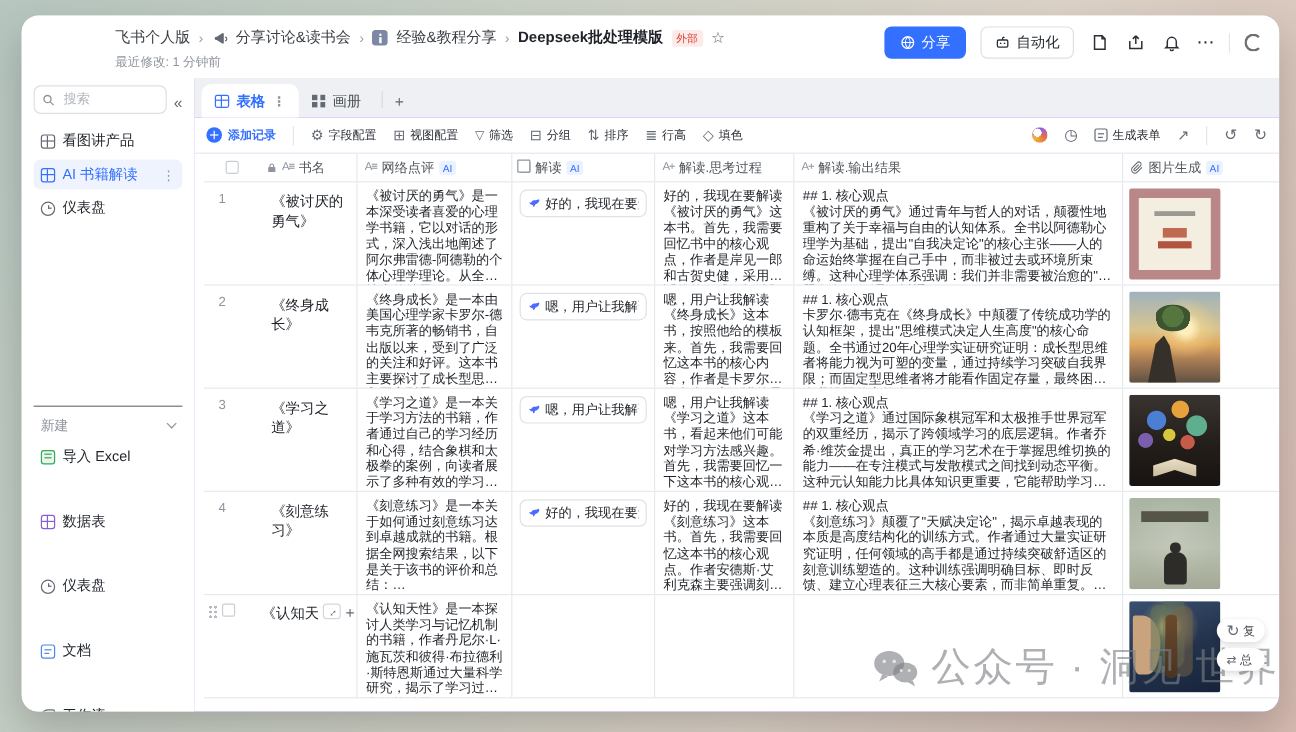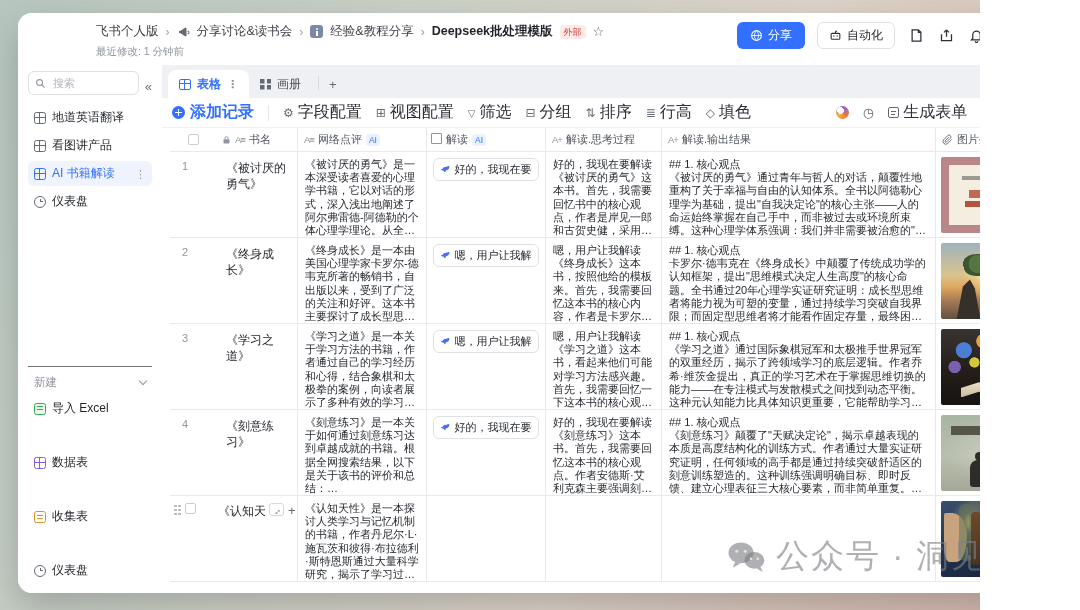--- a/index.html
+++ b/index.html
@@ -1,17 +1,17 @@
 <!DOCTYPE html>
 <html><head>
 <meta charset="utf-8">
 <style>
   html,body{margin:0;padding:0;}
   *{box-sizing:border-box;}
-  .screen{position:relative;width:980px;height:610px;overflow:hidden;
+  .screen{position:relative;width:1080px;height:610px;overflow:hidden;
     background:linear-gradient(115deg,#b7c7c0 0%,#ccd2c7 35%,#ded4c9 65%,#d6bab0 100%);
     font-family:"Liberation Sans","DejaVu Sans",sans-serif;color:#1f2329;}
   .window{position:absolute;left:18px;top:13px;width:1048px;height:580px;background:#fff;
     border-radius:14px;box-shadow:0 14px 34px rgba(40,40,40,.25);overflow:hidden;}
 
   
   .topbar{position:absolute;top:0;left:0;right:0;height:52px;background:#fff;z-index:5;}
   .crumbrow{position:absolute;left:78px;top:10px;display:flex;align-items:center;gap:7px;font-size:12.5px;}
   .crumb{color:#3b3f45;white-space:nowrap;}
   .crumb.last{color:#1f2329;font-weight:bold;}
@@ -67,21 +67,21 @@
     linear-gradient(currentColor,currentColor) 0 0/4.5px 4.5px no-repeat,
     linear-gradient(currentColor,currentColor) 6.5px 0/4.5px 4.5px no-repeat,
     linear-gradient(currentColor,currentColor) 0 6.5px/4.5px 4.5px no-repeat,
     linear-gradient(currentColor,currentColor) 6.5px 6.5px/4.5px 4.5px no-repeat;color:#646a73;}
   .ic-table{width:12px;height:11px;border:1.3px solid currentColor;border-radius:2px;
     background:linear-gradient(currentColor,currentColor) 0 3px/100% 1.3px no-repeat,
     linear-gradient(currentColor,currentColor) 4px 0/1.3px 100% no-repeat;}
   .tabplus{margin:0 0 6px 8px;color:#646a73;font-size:14px;cursor:pointer;}
   .tabdiv{width:1px;height:14px;background:#d8dadd;margin:0 2px 8px 6px;}
 
-  .toolbar{height:30px;background:#fff;border-bottom:1px solid #eef0f2;display:flex;align-items:center;padding:0 10px;gap:14px;font-size:16px;color:#2b2f36;}
+  .toolbar{height:30px;background:#fff;border-bottom:1px solid #eef0f2;display:flex;align-items:center;padding:0 10px;gap:14px;font-size:10px;color:#2b2f36;}
   .addrec{display:flex;align-items:center;gap:5px;color:#3370ff;font-weight:bold;cursor:pointer;}
   .plusdisc{width:13px;height:13px;border-radius:50%;background:#3370ff;position:relative;}
   .plusdisc::before{content:"";position:absolute;left:3px;top:5.8px;width:7px;height:1.4px;background:#fff;}
   .plusdisc::after{content:"";position:absolute;left:5.8px;top:3px;width:1.4px;height:7px;background:#fff;}
   .titem{display:flex;align-items:center;gap:4px;cursor:pointer;color:#2b2f36;}
   .gi{color:#646a73;font-size:12px;line-height:1;}
   .gi-gear::before{content:"⚙";}
   .gi-view::before{content:"⊞";}
   .gi-funnel::before{content:"▽";font-size:10px;}
   .gi-group::before{content:"⊟";}
@@ -251,24 +251,20 @@
               <circle cx="10" cy="10" r="6.5" fill="none" stroke="#8f959e" stroke-width="2.4"></circle>
               <path d="M15 15l6 6" stroke="#8f959e" stroke-width="2.4"></path>
             </svg>
           <input placeholder="搜索" style="">
         </div>
         <span class="gi-collapse"></span>
       </div>
       <div class="snav">
         <div class="sitem">
           <span class="mi mi-table"></span>
-          <span class="grow">地道英语翻译</span>
-        </div>
-        <div class="sitem">
-          <span class="mi mi-table"></span>
           <span class="grow">看图讲产品</span>
         </div>
         <div class="sitem active">
           <span class="mi mi-table"></span>
           <span class="grow">AI 书籍解读</span>
           <span class="gi-more-v"></span>
         </div>
         <div class="sitem">
           <span class="mi mi-clock"></span>
           <span class="grow">仪表盘</span>
@@ -280,24 +276,20 @@
           <span class="chev"></span>
         </div>
         <div class="snav" style="margin-top:2px;gap:29px;">
           <div class="sitem">
               <span class="mi mi-excel"></span>
               <span class="grow">导入 Excel</span>
             </div>
           <div class="sitem">
               <span class="mi mi-dtable"></span>
               <span class="grow">数据表</span>
-            </div>
-          <div class="sitem">
-              <span class="mi mi-form"></span>
-              <span class="grow">收集表</span>
             </div>
           <div class="sitem">
               <span class="mi mi-clock"></span>
               <span class="grow">仪表盘</span>
             </div>
           <div class="sitem">
               <span class="mi mi-doc"></span>
               <span class="grow">文档</span>
             </div>
           <div class="sitem">

